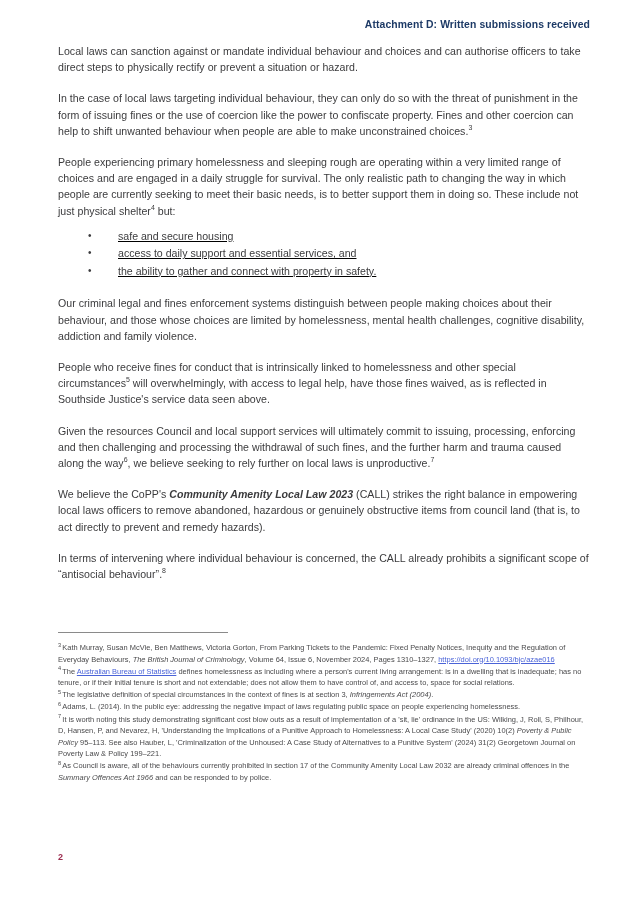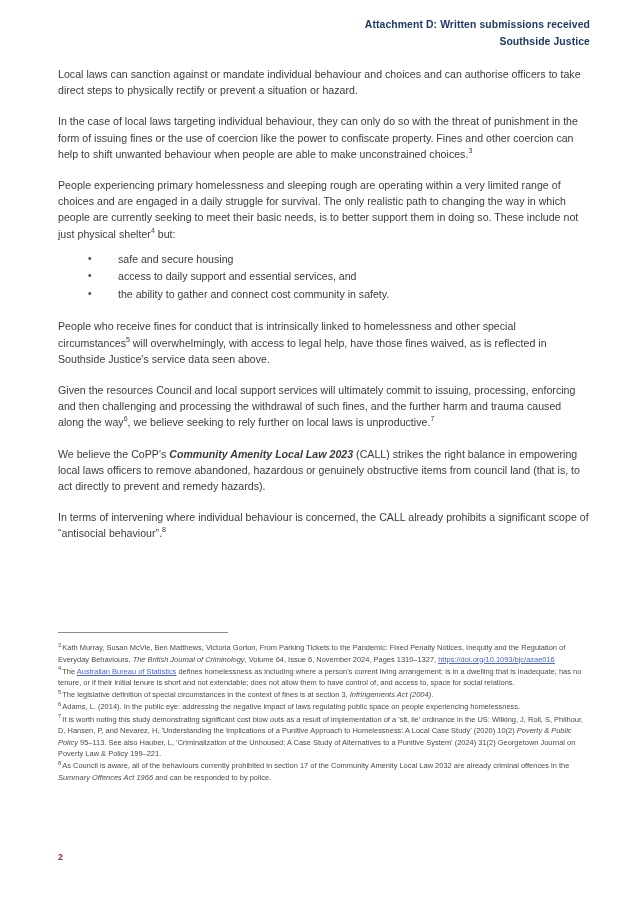--- a/index.html
+++ b/index.html
@@ -33,21 +33,21 @@
     font-weight: bold;
     font-size: 10.4px;
     letter-spacing: .1px;
     line-height: 17px;
     white-space: nowrap;
   }
 
   
   .body-wrap {
     padding: 0 48px 0 58px;
-    margin-top: 16px;
+    margin-top: 10px;
   }
   p.para {
     color: #3b3b3d;
     font-size: 10.6px;
     line-height: 16.2px;
     margin: 0 0 15px 0;
     text-align: left;
     letter-spacing: .02px;
   }
   p.para:last-child { margin-bottom: 0; }
@@ -59,20 +59,21 @@
   }
   .bi {
     font-weight: bold;
     font-style: italic;
   }
 
   ul.bullets {
     margin: -6px 0 15px 0;
     padding: 0 0 0 30px;
     list-style: none;
+    text-decoration: underline;
   }
   ul.bullets li {
     color: #3b3b3d;
     font-size: 10.6px;
     line-height: 17.5px;
     position: relative;
     padding-left: 30px;
   }
   ul.bullets li::before {
     content: "\2022";
@@ -126,37 +127,37 @@
     font-weight: bold;
   }
 </style>
 </head>
 <body>
 
 <div class="page">
 
   <div class="doc-header">
     <div class="hdr-line">Attachment D: Written submissions received</div>
-    <div class="hdr-line">Southside Justice</div>
   </div>
 
   <div class="body-wrap">
 
     <p class="para">Local laws can sanction against or mandate individual behaviour and choices and can authorise officers to take direct steps to physically rectify or prevent a situation or hazard.</p>
 
     <p class="para"><span>In the case of local laws targeting individual behaviour, they can only do so with the threat of punishment in the form of issuing fines or the use of coercion like the power to confiscate property. Fines and other coercion can help to shift unwanted behaviour when people are able to make unconstrained choices.</span><sup class="fn">3</sup></p>
 
     <p class="para"><span>People experiencing primary homelessness and sleeping rough are operating within a very limited range of choices and are engaged in a daily struggle for survival. The only realistic path to changing the way in which people are currently seeking to meet their basic needs, is to better support them in doing so. These include not just physical shelter</span><sup class="fn">4</sup><span> but:</span></p>
 
     <ul class="bullets">
       <li>safe and secure housing</li>
       <li>access to daily support and essential services, and</li>
-      <li>the ability to gather and connect cost community in safety.</li>
+      <li>the ability to gather and connect with property in safety.</li>
     </ul>
 
+    <p class="para">Our criminal legal and fines enforcement systems distinguish between people making choices about their behaviour, and those whose choices are limited by homelessness, mental health challenges, cognitive disability, addiction and family violence.</p>
 
     <p class="para"><span>People who receive fines for conduct that is intrinsically linked to homelessness and other special circumstances</span><sup class="fn">5</sup><span> will overwhelmingly, with access to legal help, have those fines waived, as is reflected in Southside Justice's service data seen above.</span></p>
 
     <p class="para"><span>Given the resources Council and local support services will ultimately commit to issuing, processing, enforcing and then challenging and processing the withdrawal of such fines, and the further harm and trauma caused along the way</span><sup class="fn">6</sup><span>, we believe seeking to rely further on local laws is unproductive.</span><sup class="fn">7</sup></p>
 
     <p class="para"><span>We believe the CoPP's </span><span class="bi">Community Amenity Local Law 2023</span><span> (CALL) strikes the right balance in empowering local laws officers to remove abandoned, hazardous or genuinely obstructive items from council land (that is, to act directly to prevent and remedy hazards).</span></p>
 
     <p class="para"><span>In terms of intervening where individual behaviour is concerned, the CALL already prohibits a significant scope of “antisocial behaviour”.</span><sup class="fn">8</sup></p>
 
   </div>

